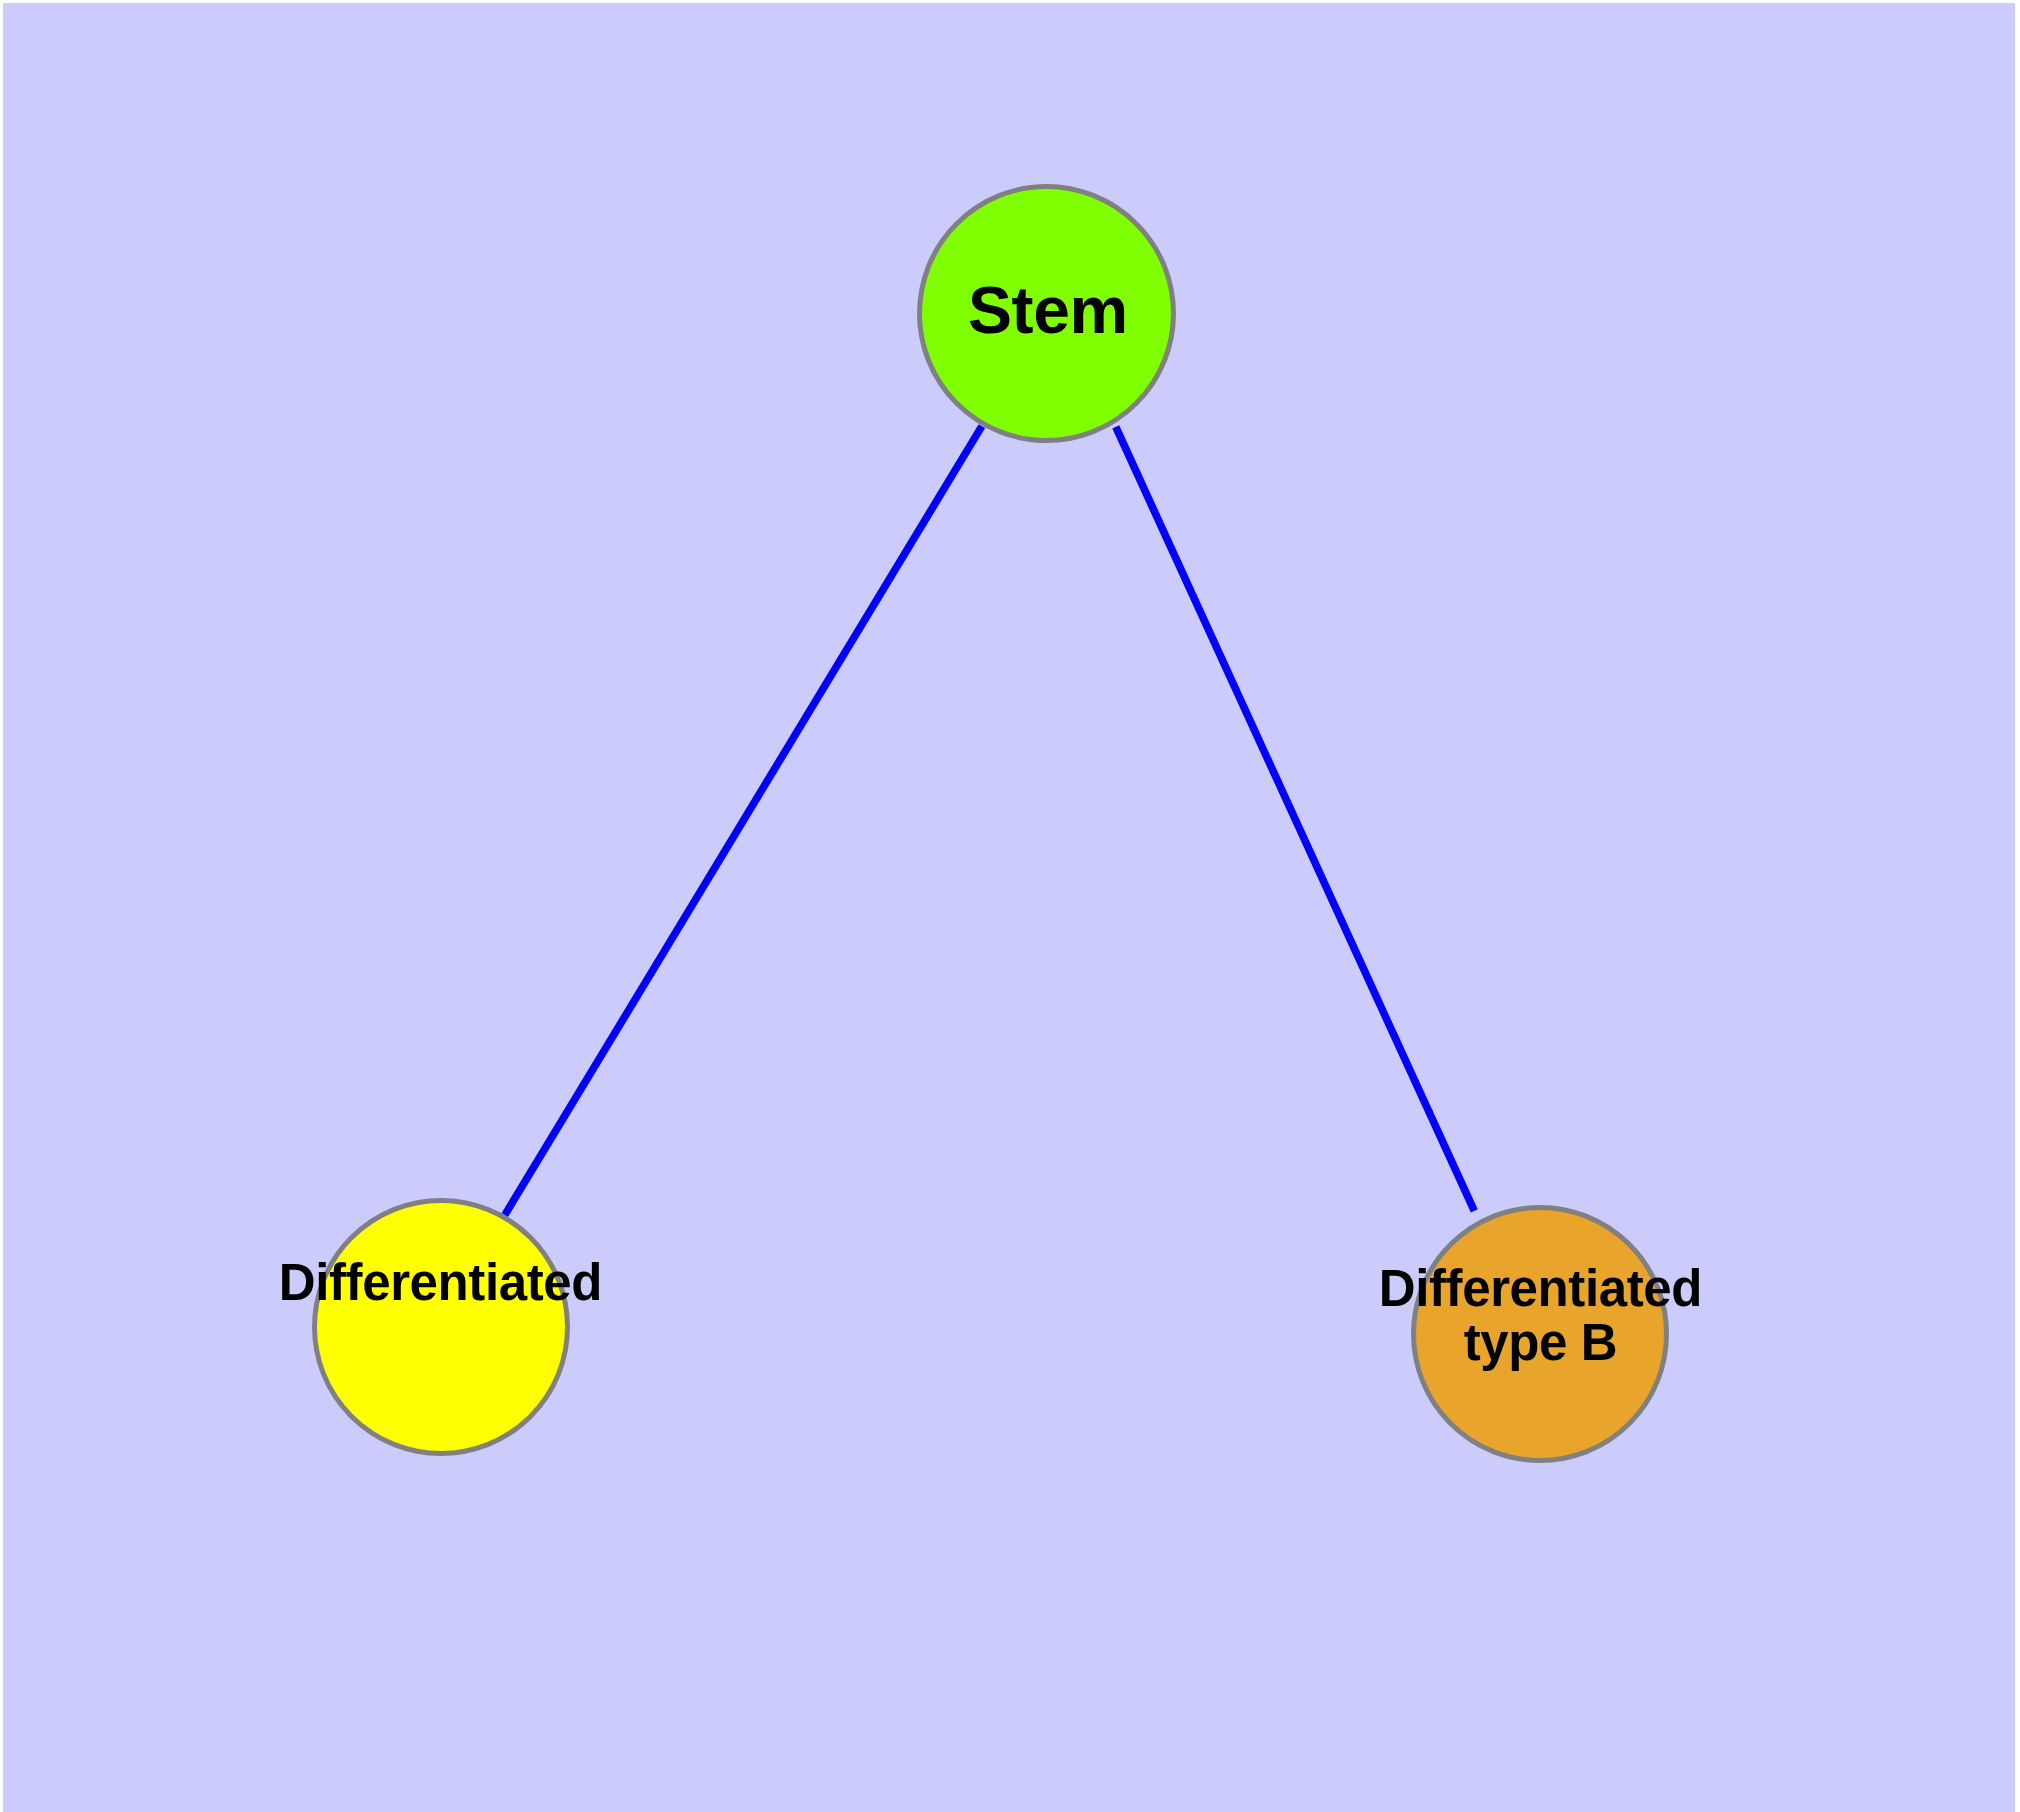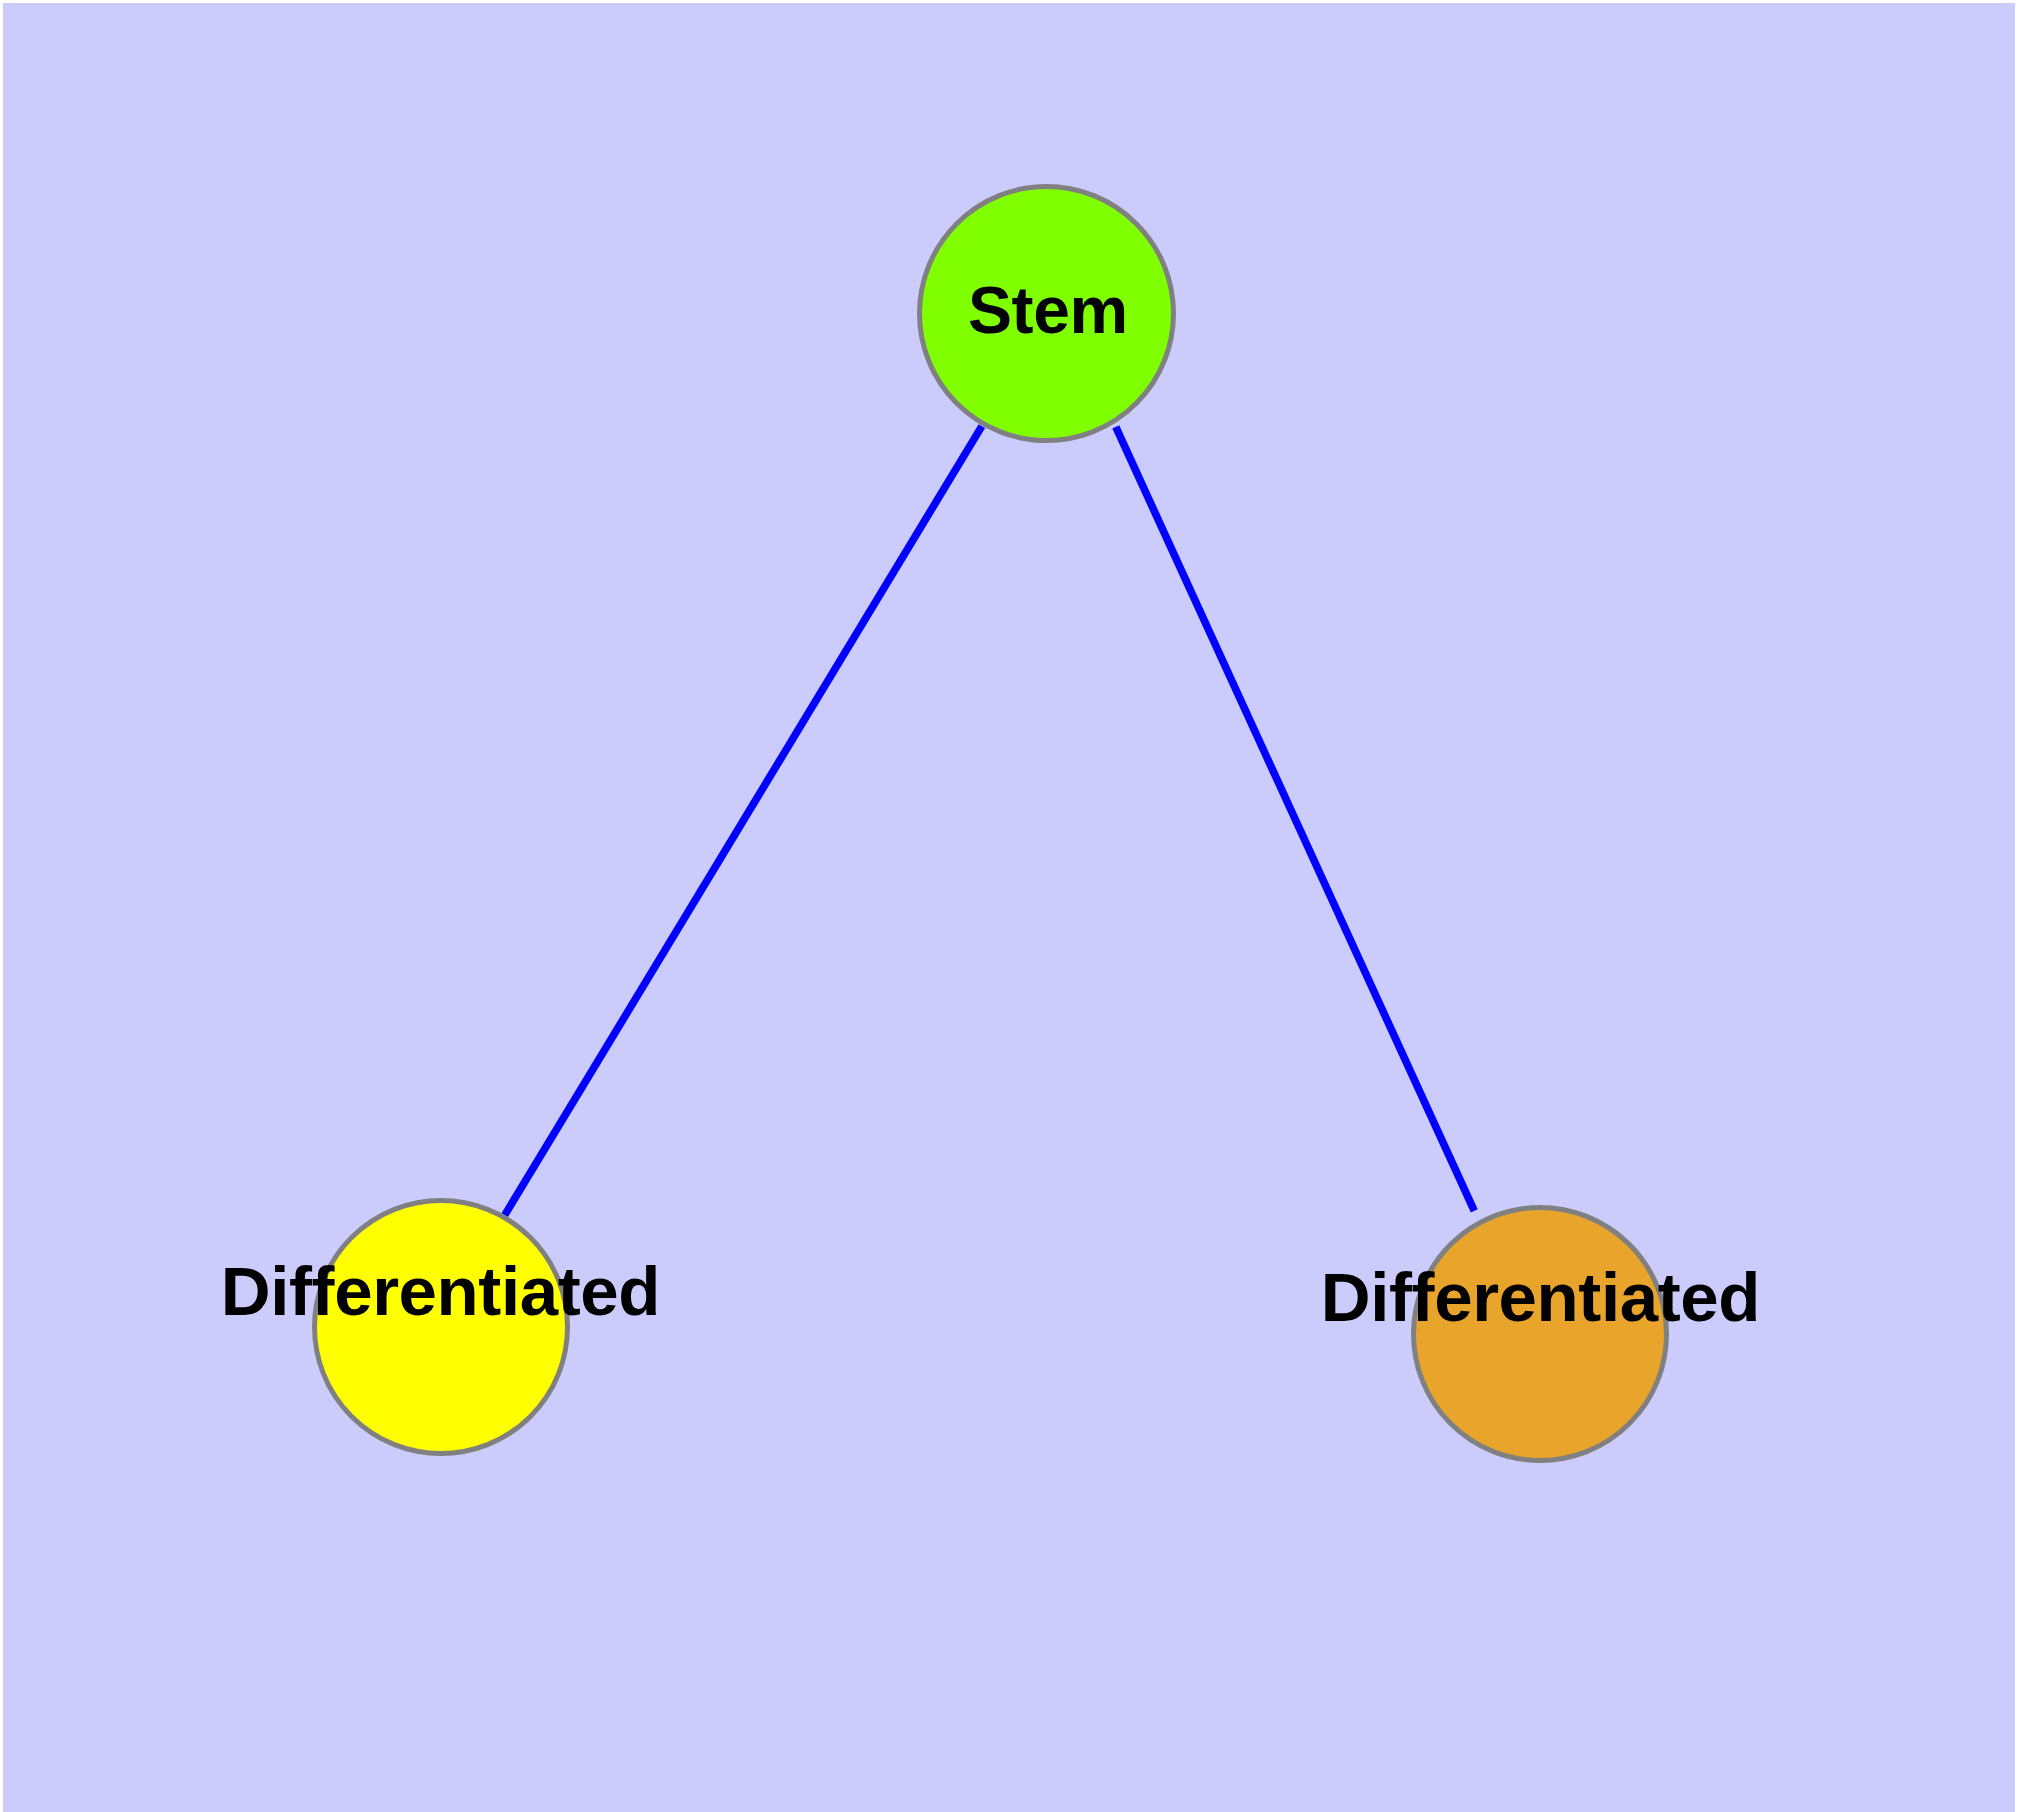--- a/index.html
+++ b/index.html
@@ -57,21 +57,21 @@
     white-space: pre;
     line-height: 1.05;
     letter-spacing: -0.4px;
     pointer-events: none;
   }
 
   .label-stem {
     font-size: 66px;
   }
   .label-child {
-    font-size: 69px;
+    font-size: 51px;
   }
 </style>
 </head>
 <body>
 
 <div id="graph-canvas">
   <div id="graph-plot">
 
     <svg class="edge-layer" viewBox="0 0 2374 2134" width="2012" height="1809">
       <line x1="1155" y1="499" x2="592" y2="1430" stroke="#0000ff" stroke-width="9"></line>
@@ -81,17 +81,17 @@
     <div class="node node-stem" style="left:914px; top:181px; width:259px; height:259px; background:#7fff00;"></div>
 
     <div class="node node-diff-a" style="left:309px; top:1195px; width:258px; height:258px; background:#ffff00;"></div>
 
     <div class="node node-diff-b" style="left:1408px; top:1202px; width:258px; height:258px; background:#e8a42b;"></div>
 
     <div class="node-label label-stem" style="left:790px; top:273px; width:509px;">Stem</div>
 
     <div class="node-label label-child" style="left:98px; top:1253px; width:678px;"><span>Differentiated</span><br></div>
 
-    <div class="node-label label-child" style="left:1198px; top:1259px; width:678px;"><span>Differentiated</span><br></div>
+    <div class="node-label label-child" style="left:1198px; top:1259px; width:678px;"><span>Differentiated</span><br><span>type B</span></div>
 
   </div>
 </div>
 
 
 </body></html>

